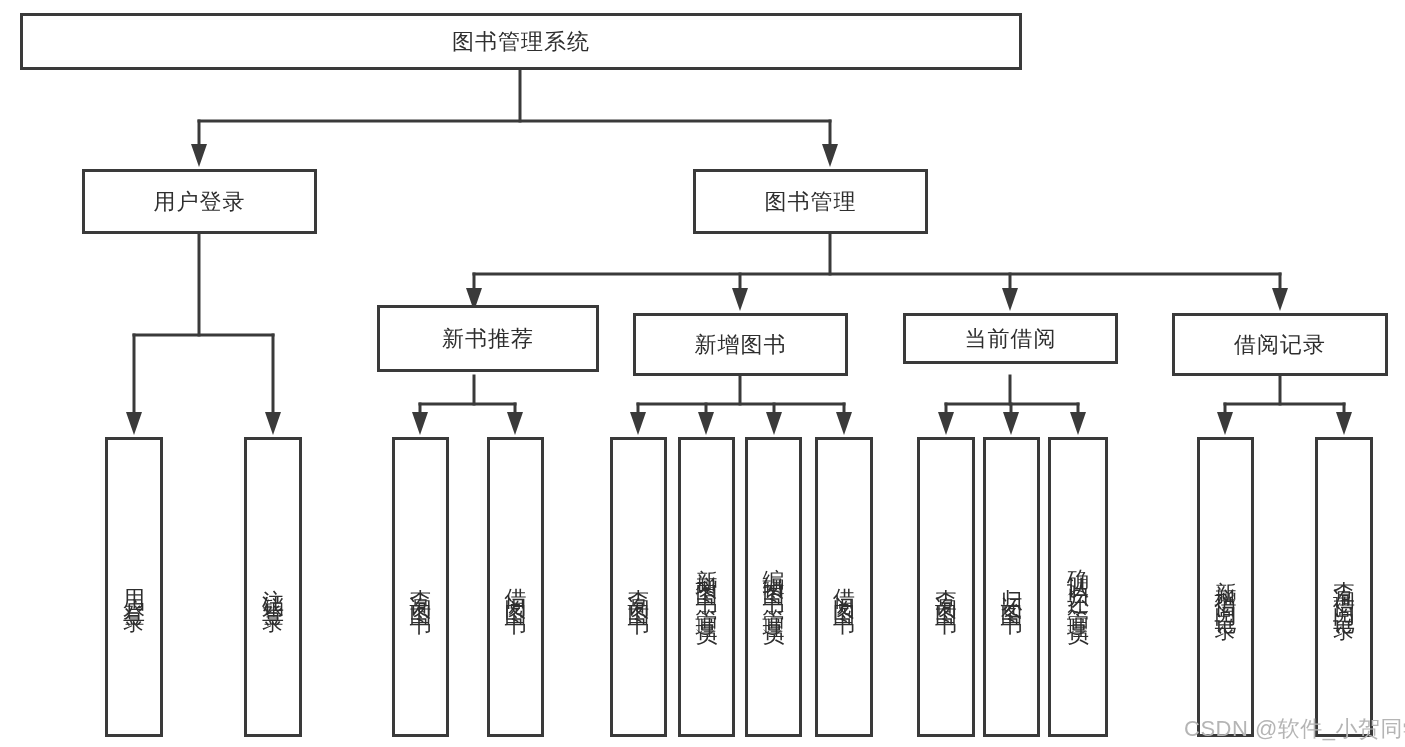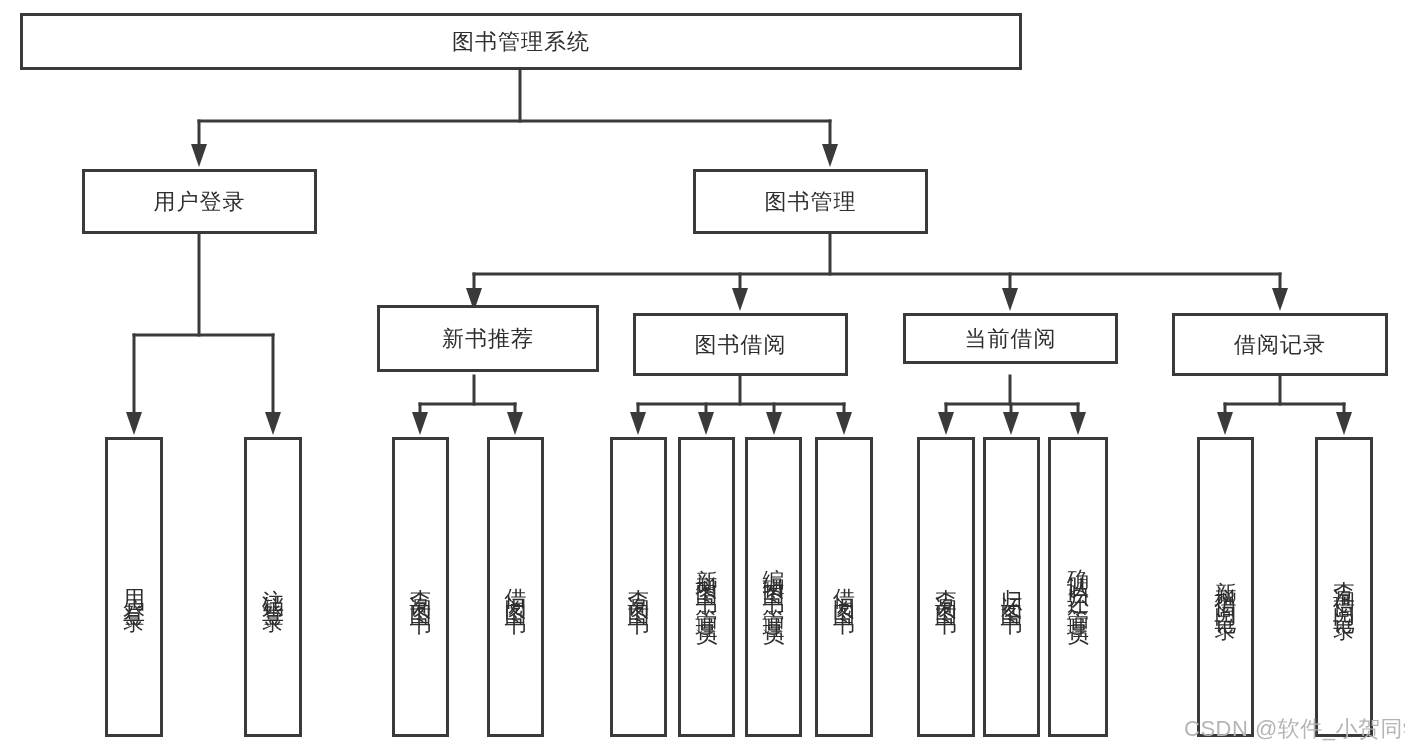--- a/index.html
+++ b/index.html
@@ -140,21 +140,21 @@
     <span class="h-label">用户登录</span>
   </div>
   <div class="node" style="left:693px; top:169px; width:235px; height:65px;">
     <span class="h-label">图书管理</span>
   </div>
 
   <div class="node" style="left:363px; top:305px; width:222px; height:67px;margin-left:14px;">
     <span class="h-label">新书推荐</span>
   </div>
   <div class="node" style="left:633px; top:313px; width:215px; height:63px;">
-    <span class="h-label">图书借阅</span>
+    <span class="h-label">新增图书</span>
   </div>
   <div class="node" style="left:903px; top:313px; width:215px; height:51px;">
     <span class="h-label">当前借阅</span>
   </div>
   <div class="node" style="left:1172px; top:313px; width:216px; height:63px;">
     <span class="h-label">借阅记录</span>
   </div>
 
   <div class="node" style="left:105px; top:437px; width:58px; height:300px;">
     <span class="v-text">用户登录</span>

